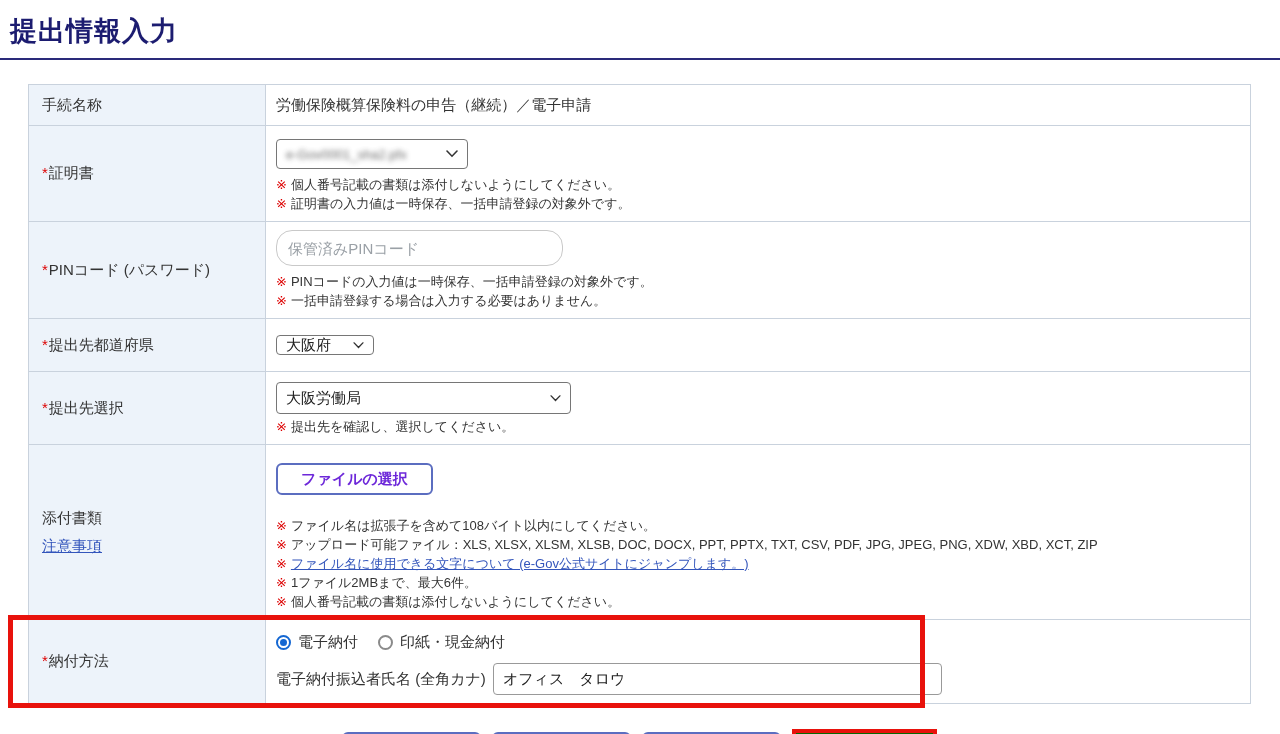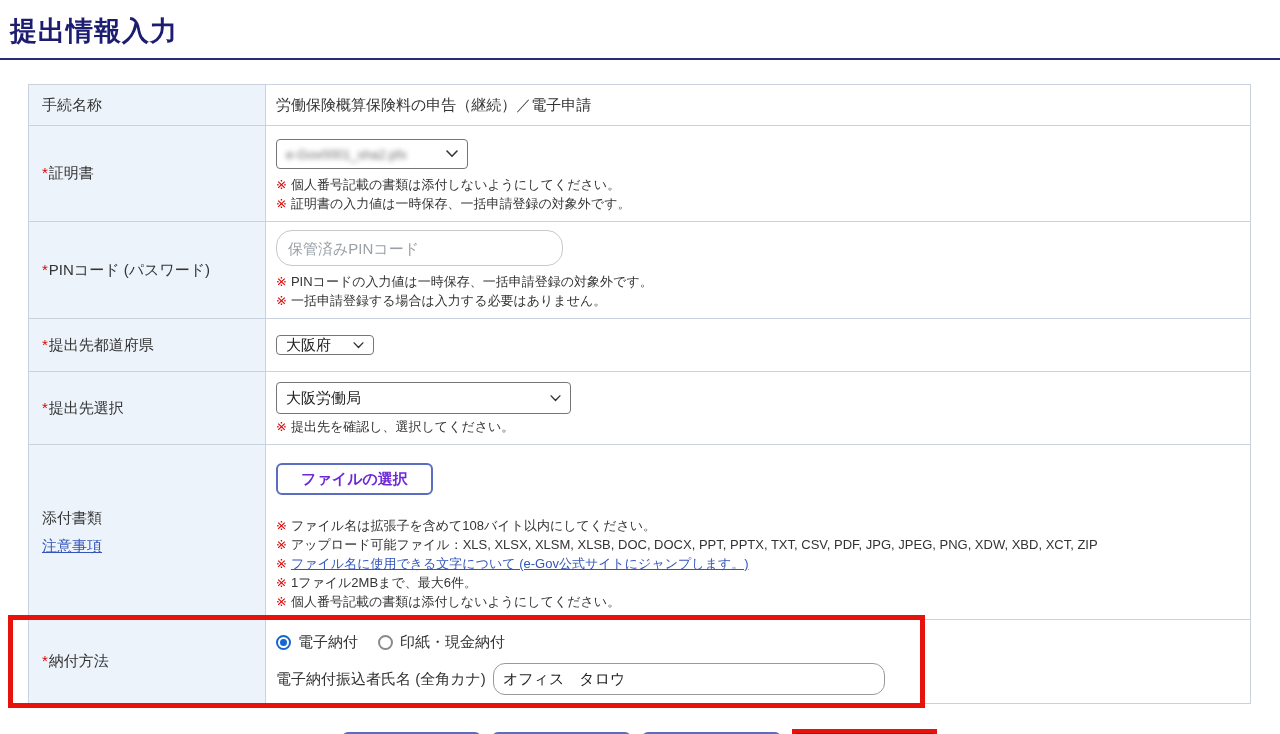--- a/index.html
+++ b/index.html
@@ -70,21 +70,21 @@
   .radio-line { display:flex; align-items:center; gap:7px; margin-top:5px; }
   .radio { width:15px; height:15px; border-radius:50%; display:inline-block; position:relative; cursor:pointer; flex:none; }
   .radio.on { border:2px solid #1467d2; background:#fff; }
   .radio.on::after { content:""; position:absolute; left:2px; top:2px; width:7px; height:7px; border-radius:50%; background:#1467d2; }
   .radio.off { border:2px solid #8a8a8a; background:#fff; }
   .radio-label { font-size:15px; }
   .radio-gap { width:6px; }
 
   .payer-line { display:flex; align-items:center; margin-top:11px; gap:7px; }
   .payer-input {
-    border:1px solid #999; border-radius:12px; height:32px; width:392px;
+    border:1px solid #999; border-radius:4px; height:32px; width:449px;
     padding:7px 9px; font-size:15px; color:#222; font-family:inherit;
   }
 
   .red-frame {
     position:absolute; left:-21px; top:-5px; width:917px; height:calc(100% + 10px);
     border:5px solid #e8120c; pointer-events:none; z-index:3;
   }
 
   .actions {
     margin:25px 0 0 28px; width:1223px;

